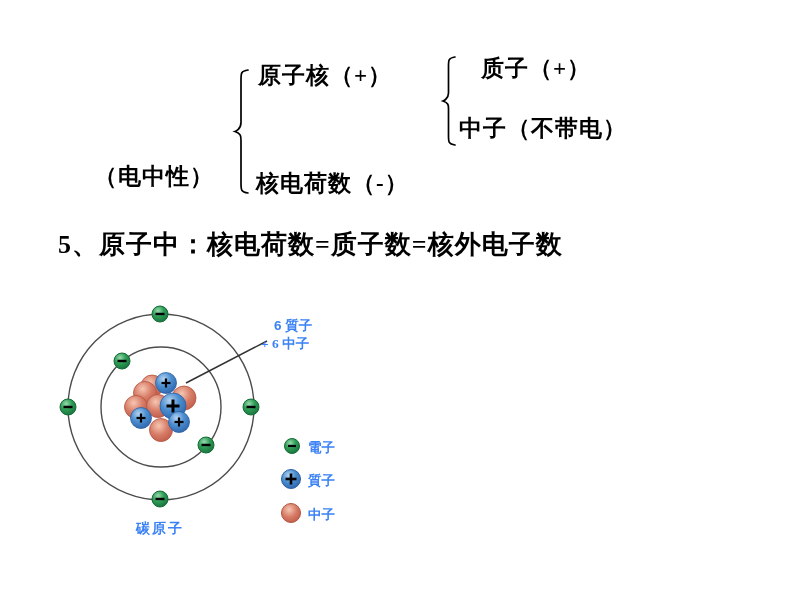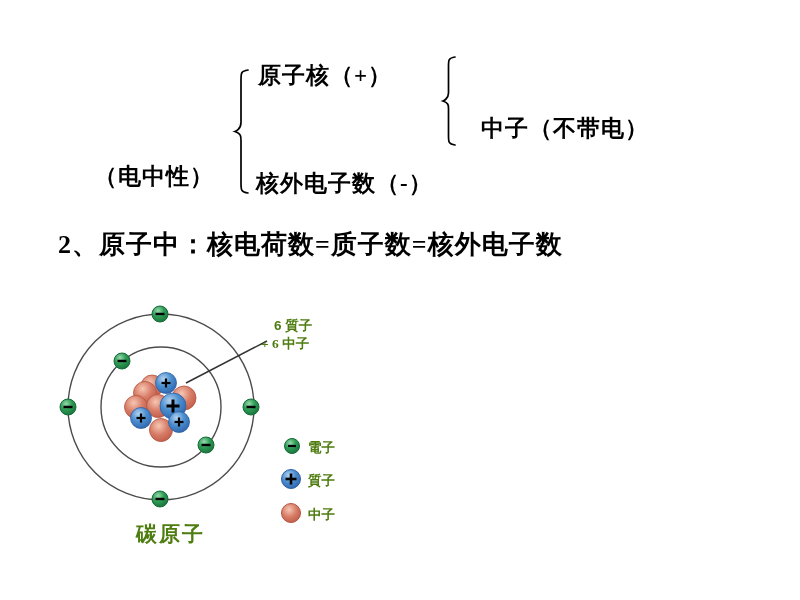--- a/index.html
+++ b/index.html
@@ -36,25 +36,25 @@
   .outline-txt-big {
     font-family: "Liberation Serif", "DejaVu Serif", serif;
     font-weight: 700;
     font-size: 26px;
     line-height: 1.1;
     letter-spacing: 1px;
   }
   .diagram-txt {
     font-family: "Liberation Sans", "DejaVu Sans", sans-serif;
     font-weight: 600;
-    color: #4d7c0f;
+    color: #3b82f6;
   }
   .pointer-label { font-size: 13.5px; }
   .legend-label  { font-size: 13.5px; }
-  .caption-label { font-size: 21px; letter-spacing: 2px; }
+  .caption-label { font-size: 14px; letter-spacing: 2px; }
 </style>
 </head>
 <body>
 
 <div class="slide">
 
   <svg class="art" width="800" height="600" viewBox="0 0 800 600">
     <defs>
       <radialGradient id="gradE" cx="0.38" cy="0.30" r="0.8">
         <stop offset="0%" stop-color="#97d9ae"></stop>
@@ -150,23 +150,24 @@
         <line x1="291" y1="473.5" x2="291" y2="484.5" stroke="#000" stroke-width="2.6"></line>
       </g>
       <g>
         <circle cx="291" cy="513" r="9.5" fill="url(#gradN)" stroke="#b5543f" stroke-width="1"></circle>
       </g>
     </g>
   </svg>
 
   <div class="txt outline-txt" style="left:94px; top:164px;">（电中性）</div>
   <div class="txt outline-txt" style="left:258px; top:63px;">原子核（+）</div>
-  <div class="txt outline-txt" style="left:256px; top:171px;">核外电子数（-）</div>
-  <div class="txt outline-txt" style="left:481px; top:116px;">中子（不带电）</div>
-  <div class="txt outline-txt-big" style="left:58px; top:231px;">2、原子中：核电荷数=质子数=核外电子数</div>
+  <div class="txt outline-txt" style="left:256px; top:171px;">核电荷数（-）</div>
+  <div class="txt outline-txt" style="left:481px; top:56px;">质子（+）</div>
+  <div class="txt outline-txt" style="left:459px; top:116px;">中子（不带电）</div>
+  <div class="txt outline-txt-big" style="left:58px; top:231px;">5、原子中：核电荷数=质子数=核外电子数</div>
 
   <div class="txt diagram-txt pointer-label" style="left:274px; top:317px;">6 質子</div>
   <div class="txt diagram-txt pointer-label" style="left:261px; top:335px;font-family:Liberation Serif, serif;">+ 6 中子</div>
 
   <div class="txt diagram-txt legend-label" style="left:308px; top:439px;text-align:center;">電子</div>
   <div class="txt diagram-txt legend-label" style="left:308px; top:472px;">質子</div>
   <div class="txt diagram-txt legend-label" style="left:308px; top:506px;">中子</div>
 
   <div class="txt diagram-txt caption-label" style="left:136px; top:520px;">碳原子</div>
 

